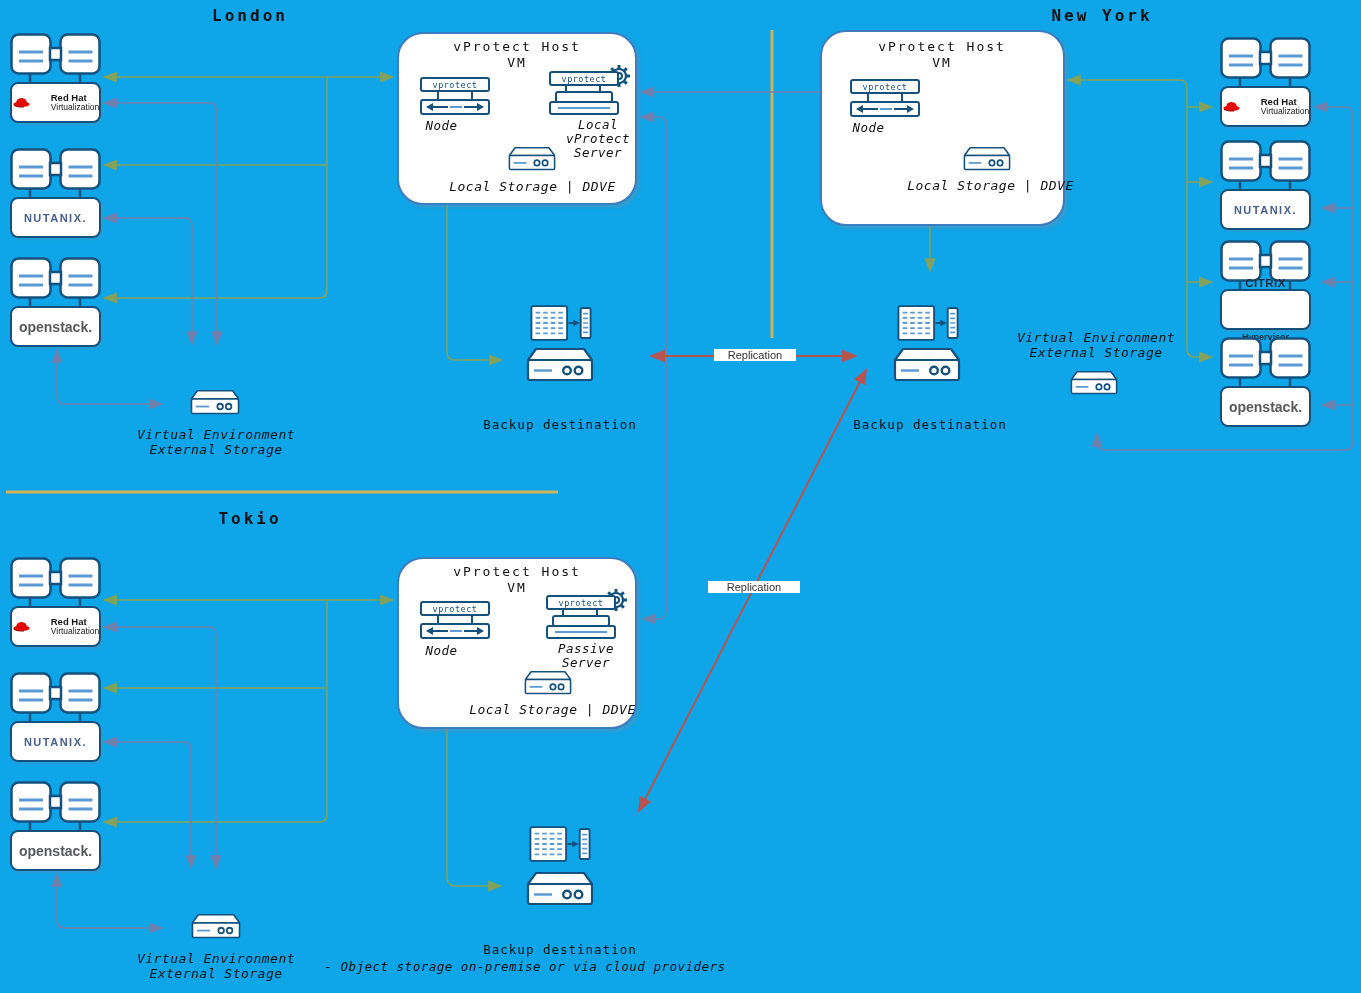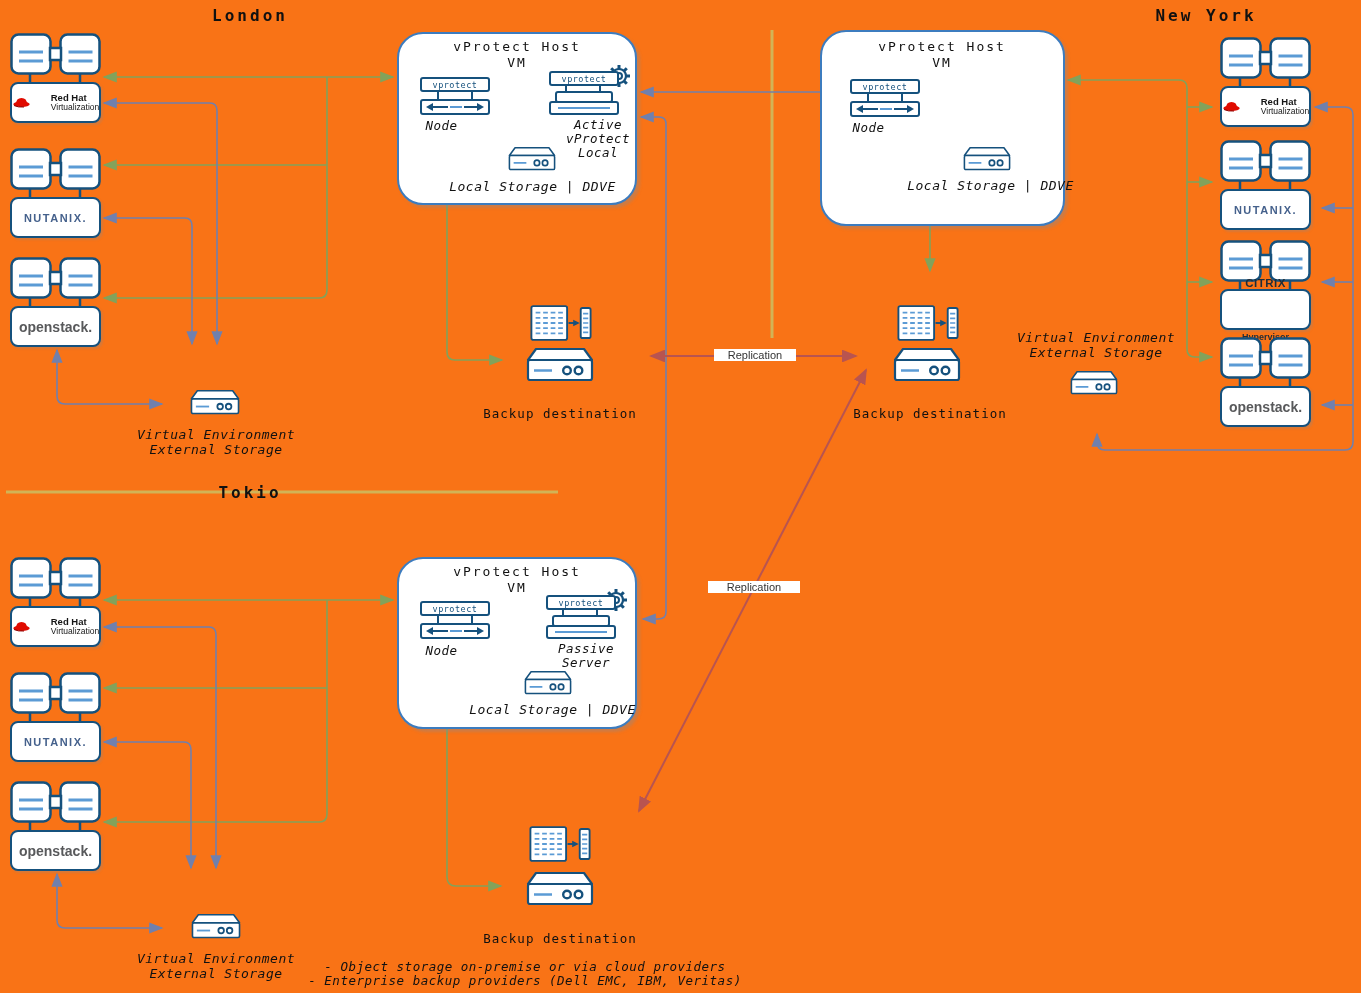--- a/index.html
+++ b/index.html
@@ -1,26 +1,26 @@
 <!DOCTYPE html>
 <html><head>
 <meta charset="utf-8">
 <style>
   html,body{margin:0;padding:0;background:#fff;}
-  .canvas{position:relative;width:1361px;height:993px;background:#f97316;overflow:hidden;
+  .canvas{position:relative;width:1361px;height:993px;background:#0ea5e9;overflow:hidden;
           font-family:"DejaVu Sans Mono",monospace;color:#111;}
   .abs{position:absolute;}
   .c{text-align:center;}
   .site-title{font-size:16px;font-weight:bold;letter-spacing:3px;}
   .host{border:2px solid #3c7cbf;border-radius:26px;background:#fff;
         box-shadow:3px 3px 3px rgba(120,140,160,.35);}
   .host-title{font-size:13px;letter-spacing:2px;}
   .lbl{font-style:italic;font-size:12.5px;letter-spacing:.5px;line-height:14px;}
   .lbl-lg{font-style:italic;font-size:13px;letter-spacing:.5px;line-height:14.5px;}
-  .plain{font-size:13px;letter-spacing:1px;}
+  .plain{font-size:13px;letter-spacing:1px;margin-top:11px;}
   .rep{font-family:"Liberation Sans",sans-serif;font-size:11px;color:#333;
        background:#fff;padding:0 2px;}
   .cluster{width:91px;height:90px;}
   .cluster-box{position:absolute;left:0;top:49px;width:87px;height:37px;
        border:2px solid #15517d;border-radius:8px;background:#fff;
        display:flex;align-items:center;justify-content:center;
        box-shadow:2px 2px 2px rgba(120,140,160,.25);}
   .logo-redhat{display:flex;align-items:center;gap:20px;}
   .redhat-text{font-family:"Liberation Sans",sans-serif;font-size:9.5px;font-weight:bold;
        line-height:1.1;color:#151515;}
@@ -153,22 +153,22 @@
   <path d="M1315 107 H1345 Q1353 107 1353 115 V442 Q1353 450 1345 450 H1105 Q1097 450 1097 442 V434" stroke="#7080ad" stroke-width="1.6" fill="none" marker-start="url(#mbs)" marker-end="url(#mbe)"></path>
   <path d="M1353 208 H1322" stroke="#7080ad" stroke-width="1.6" fill="none" marker-end="url(#mbe)"></path>
   <path d="M1353 282 H1322" stroke="#7080ad" stroke-width="1.6" fill="none" marker-end="url(#mbe)"></path>
   <path d="M1353 405 H1322" stroke="#7080ad" stroke-width="1.6" fill="none" marker-end="url(#mbe)"></path>
 
   <path d="M651 356 H856" stroke="#b85450" stroke-width="2" fill="none" marker-start="url(#mrs)" marker-end="url(#mre)"></path>
   <path d="M639 811 L866 370" stroke="#b85450" stroke-width="2" fill="none" marker-start="url(#mrs)" marker-end="url(#mre)"></path>
 </svg>
 
 <div class="abs c site-title" style="left:150px;top:6px;width:200px">London</div>
-<div class="abs c site-title" style="left:1106px;top:6px;width:200px">New York</div>
-<div class="abs c site-title" style="left:150px;top:483px;width:200px">Tokio</div>
+<div class="abs c site-title" style="left:1002px;top:6px;width:200px">New York</div>
+<div class="abs c site-title" style="left:150px;top:509px;width:200px">Tokio</div>
 
 <div class="abs cluster" style="left:10px;top:33px">
   <svg class="abs" style="left:0;top:0" width="91" height="49" viewBox="0 0 91 49">
         <use href="#g-monitors"></use>
       </svg>
   <div class="cluster-box">
     <div class="logo-redhat">
       <svg width="19" height="13" viewBox="0 0 19 13">
             <use href="#g-redhat-hat"></use>
           </svg>
@@ -196,21 +196,21 @@
 <div class="abs host" style="left:397px;top:32px;width:236px;height:169px"></div>
 <div class="abs c host-title" style="left:407px;top:39px;width:220px">vProtect Host</div>
 <div class="abs c host-title" style="left:407px;top:55px;width:220px">VM</div>
 <svg class="abs" style="left:418px;top:76px" width="74" height="40" viewBox="0 0 74 40">
       <use href="#g-node"></use>
     </svg>
 <div class="abs c lbl" style="left:399px;top:119px;width:85px">Node</div>
 <svg class="abs" style="left:548px;top:64px" width="84" height="52" viewBox="0 0 84 52">
       <use href="#g-server"></use>
     </svg>
-<div class="abs c lbl" style="left:552px;top:118px;width:92px">Active vProtect Local</div>
+<div class="abs c lbl" style="left:552px;top:118px;width:92px">Local vProtect Server</div>
 <svg class="abs" style="left:508px;top:146px" width="48" height="26" viewBox="0 0 68 36">
       <use href="#g-storage"></use>
     </svg>
 <div class="abs c lbl-lg" style="left:430px;top:180px;width:205px">Local Storage | DDVE</div>
 
 <svg class="abs" style="left:530px;top:304px" width="62" height="38" viewBox="0 0 66 40">
       <use href="#g-dedup"></use>
     </svg>
 <svg class="abs" style="left:526px;top:347px" width="68" height="36" viewBox="0 0 68 36">
       <use href="#g-storage"></use>
@@ -333,21 +333,20 @@
 <div class="abs c lbl-lg" style="left:450px;top:703px;width:205px">Local Storage | DDVE</div>
 
 <svg class="abs" style="left:529px;top:825px" width="62" height="38" viewBox="0 0 66 40">
       <use href="#g-dedup"></use>
     </svg>
 <svg class="abs" style="left:526px;top:871px" width="68" height="36" viewBox="0 0 68 36">
       <use href="#g-storage"></use>
     </svg>
 <div class="abs c plain" style="left:460px;top:931px;width:200px;font-size:12.5px">Backup destination</div>
 <div class="abs c lbl" style="left:290px;top:960px;width:470px">- Object storage on-premise or via cloud providers</div>
-<div class="abs c lbl" style="left:275px;top:974px;width:500px">- Enterprise backup providers (Dell EMC, IBM, Veritas)</div>
 <svg class="abs" style="left:191px;top:913px" width="50" height="27" viewBox="0 0 68 36">
       <use href="#g-storage"></use>
     </svg>
 <div class="abs c lbl-lg" style="left:131px;top:952px;width:170px">Virtual Environment External Storage</div>
 
 <div class="abs c rep" style="left:714px;top:349px;width:78px">Replication</div>
 <div class="abs c rep" style="left:708px;top:581px;width:88px">Replication</div>
 
 </div>
 

